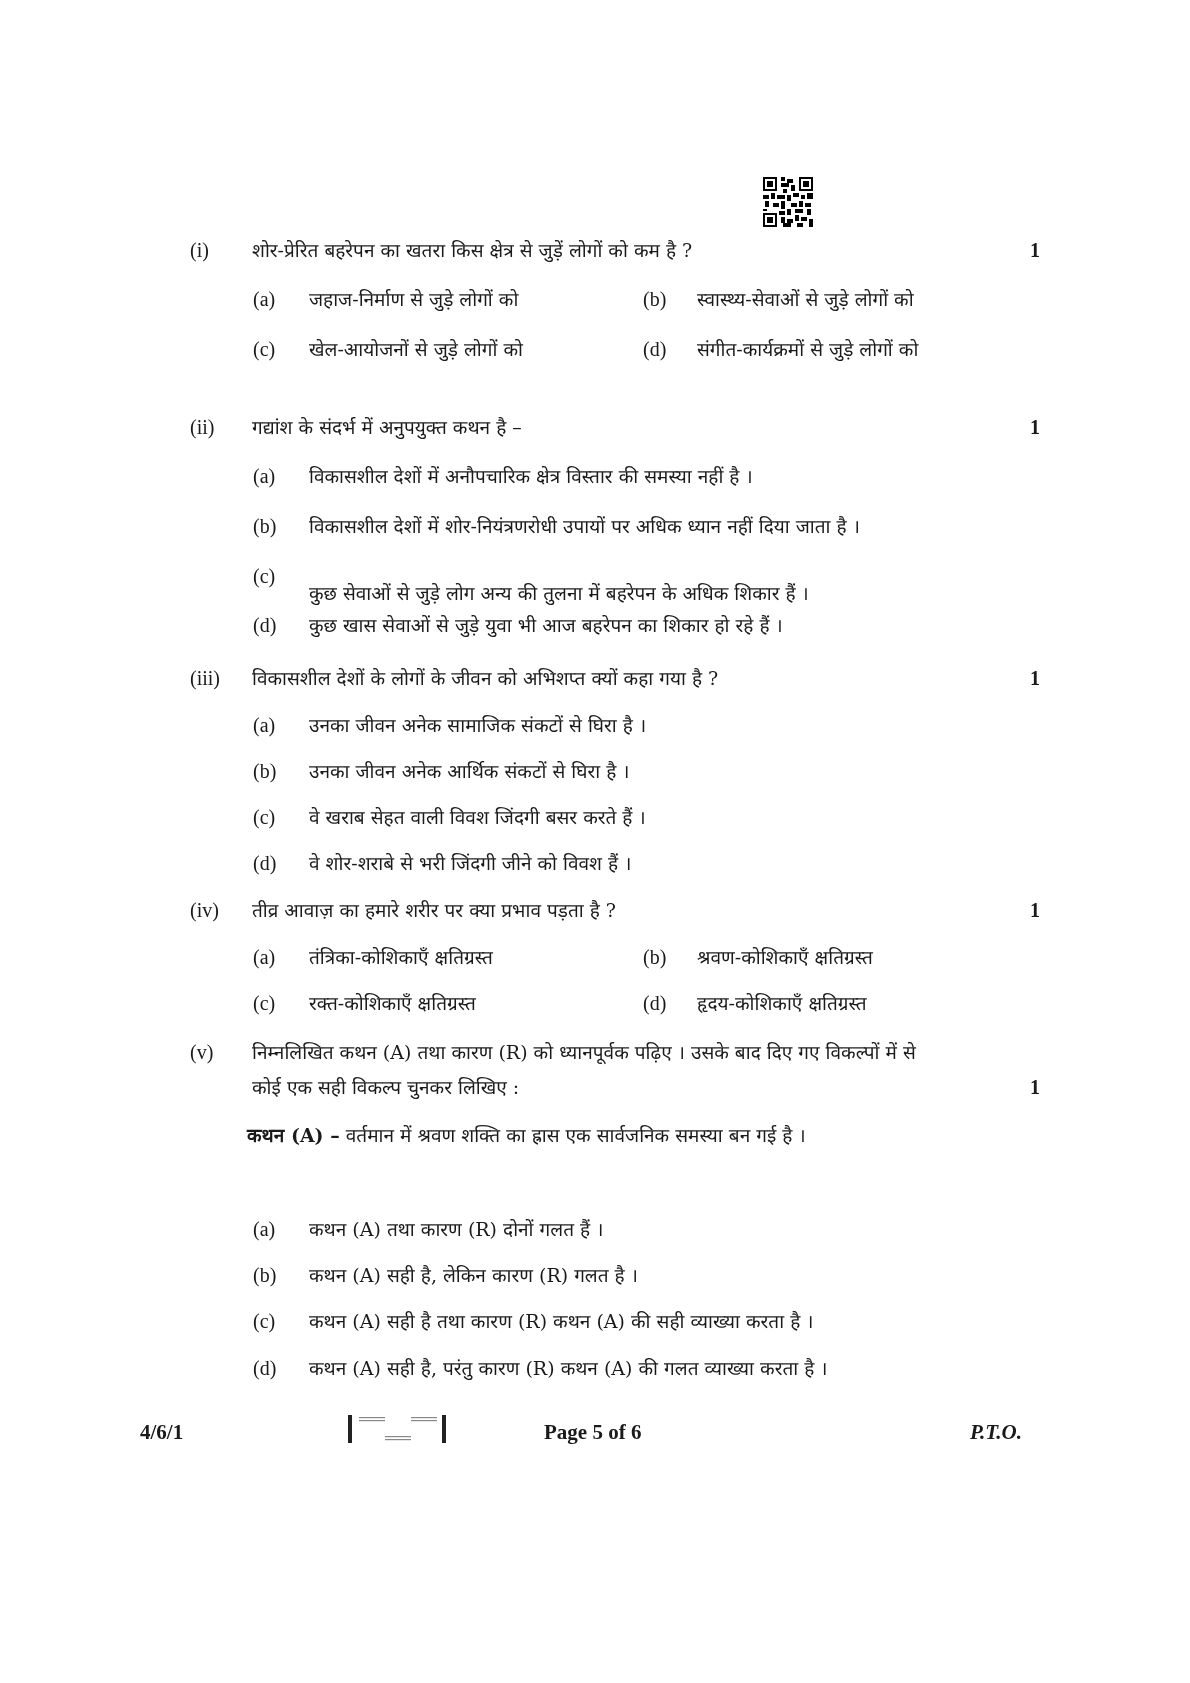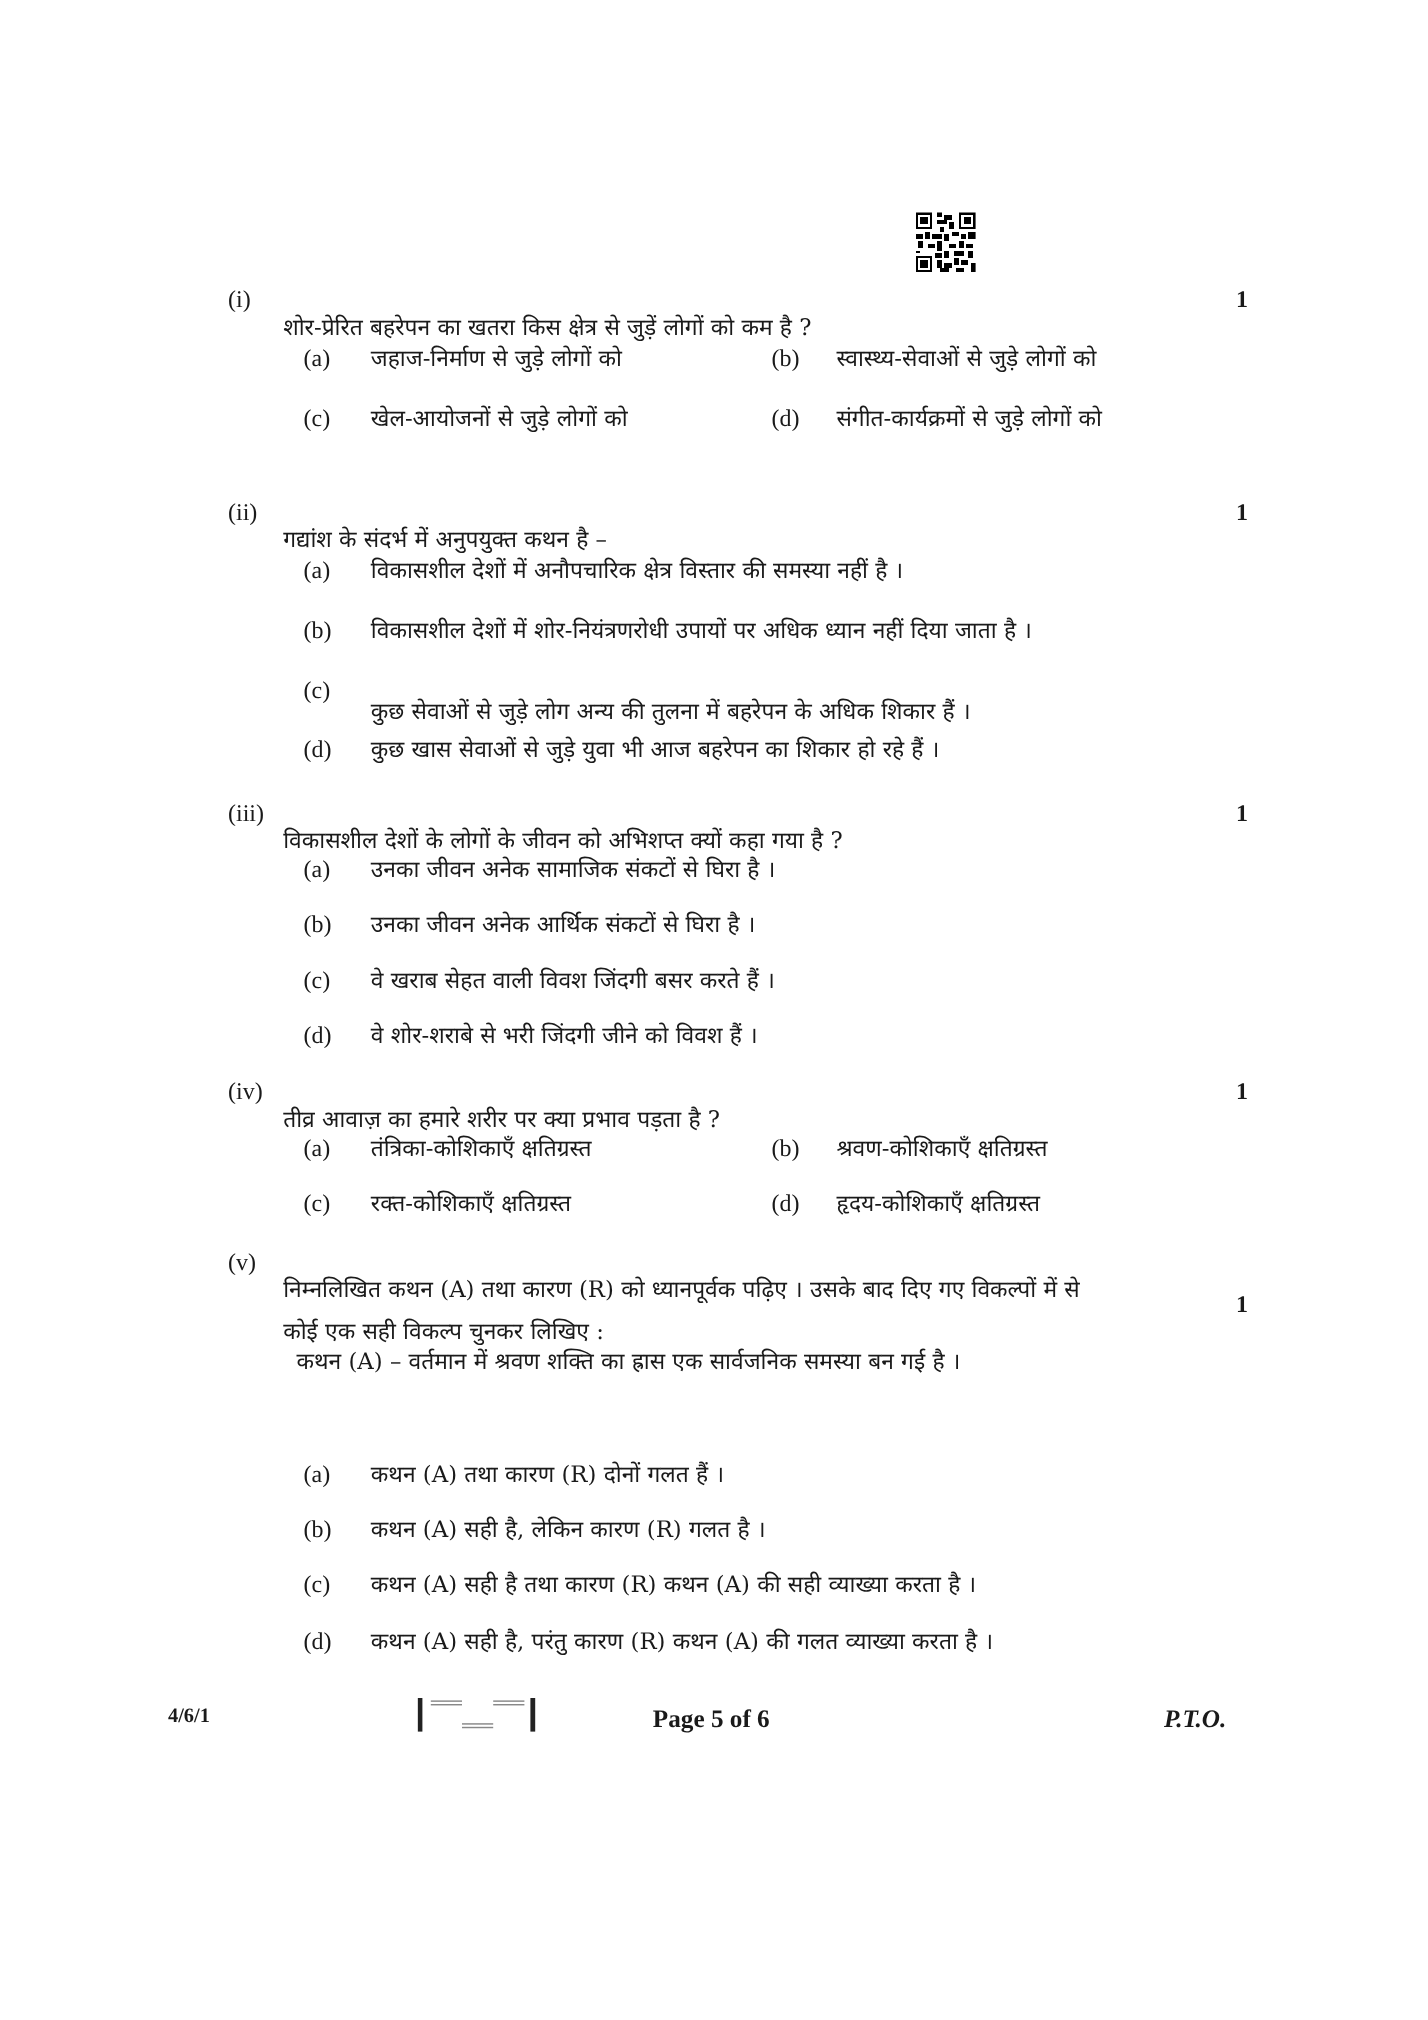--- a/index.html
+++ b/index.html
@@ -35,46 +35,45 @@
       white-space: nowrap;
     }
     .qnum {
       position: absolute;
       left: 190px;
       font-family: "Liberation Serif", "DejaVu Serif", serif;
       font-size: 20px;
     }
     .qtext {
       position: absolute;
-      left: 236px;
-      margin-top: 23px;
+      left: 252px;
     }
     .marks {
       position: absolute;
       left: 1030px;
       font-family: "Liberation Serif", "DejaVu Serif", serif;
       font-weight: bold;
       font-size: 20px;
     }
     .olabel {
       position: absolute;
       font-family: "Liberation Serif", "DejaVu Serif", serif;
       font-size: 20px;
     }
     .otext {
       position: absolute;
     }
-    .bold { font-weight: normal; margin-top: 37px; }
+    .bold { font-weight: bold; margin-top: 37px; }
     .footer-left {
       position: absolute;
       left: 140px;
       top: 1420px;
       font-family: "Liberation Serif", "DejaVu Serif", serif;
       font-weight: bold;
-      font-size: 17px;
+      font-size: 21px;
       text-align: right;
     }
     .barcode {
       position: absolute;
       left: 348px;
       top: 1413px;
       width: 100px;
       height: 32px;
     }
     .footer-center {

